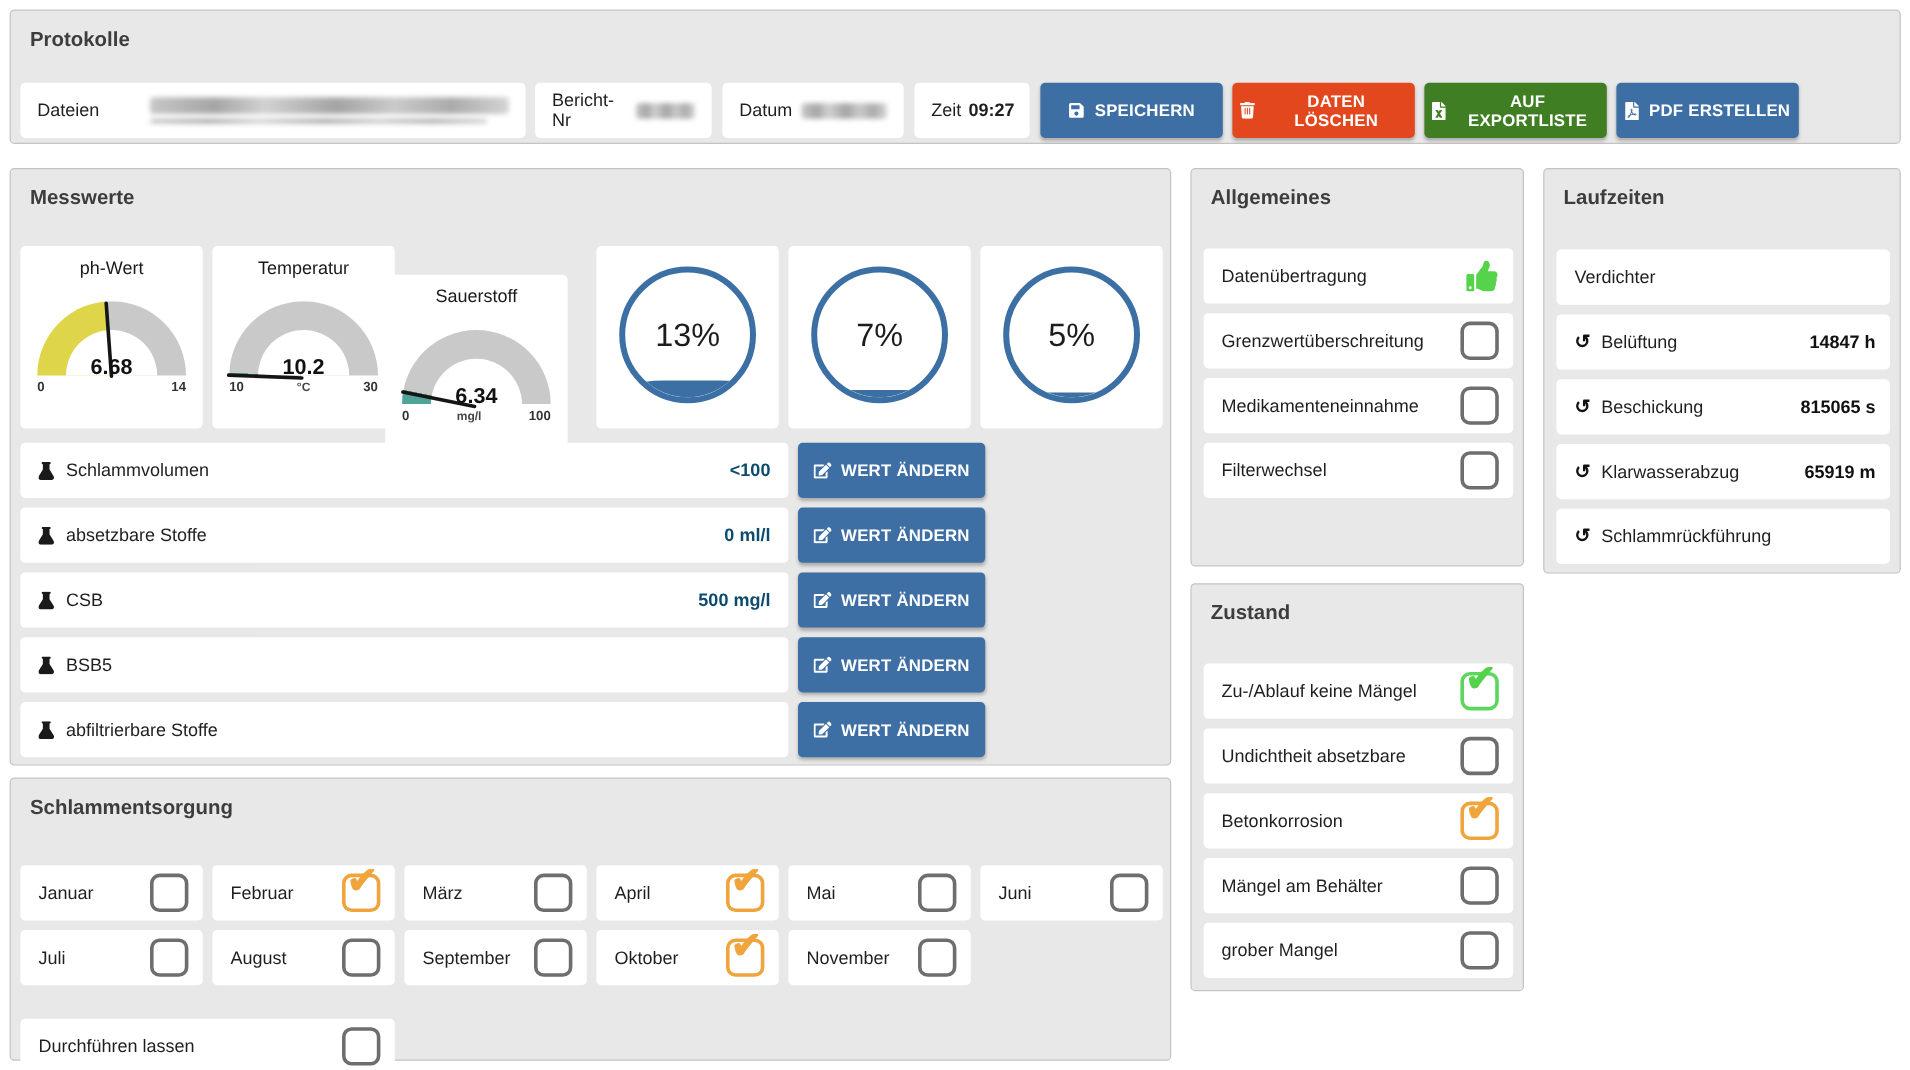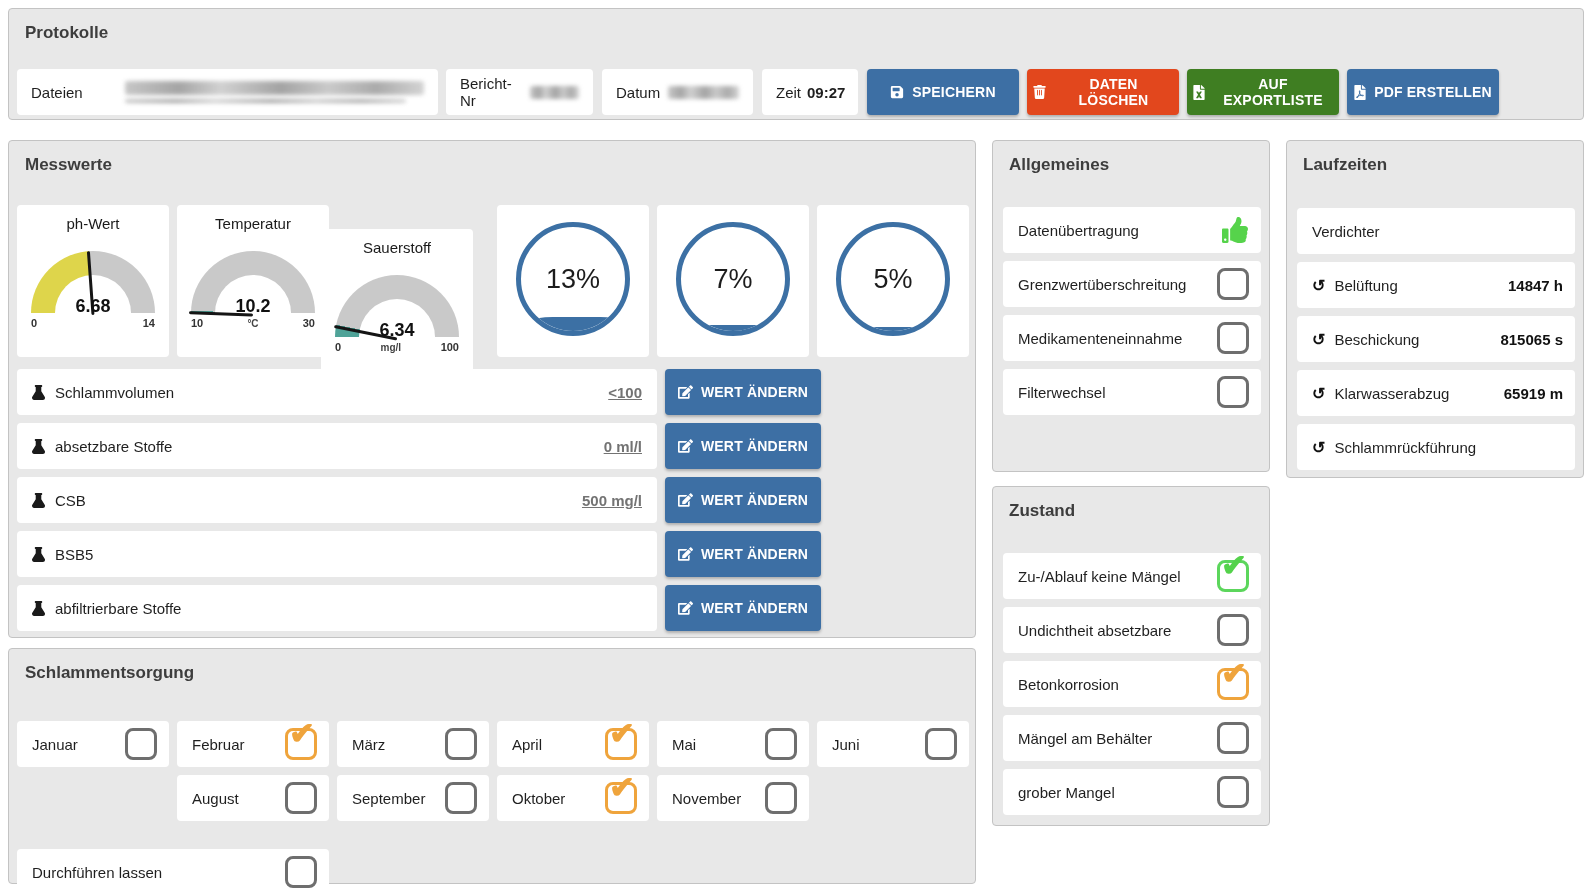--- a/index.html
+++ b/index.html
@@ -11,21 +11,21 @@
   .hrow{display:flex;align-items:center;padding:0 14px;font-size:15px;}
   .redact{background:linear-gradient(90deg,#b9b9b9,#8f8f8f 18%,#c6c6c6 32%,#8d8d8d 52%,#bdbdbd 68%,#969696 84%,#c9c9c9);
           filter:blur(2px);border-radius:3px;opacity:.8;}
   .btn{position:absolute;display:flex;align-items:center;justify-content:center;gap:8px;color:#fff;
        font-weight:700;font-size:14px;letter-spacing:.2px;border:none;border-radius:4px;cursor:pointer;
        box-shadow:0 2px 3px rgba(0,0,0,.25);font-family:inherit;box-sizing:border-box;}
   .btn-blue{background:#3d6fa4;}
   .btn-red{background:#e2471d;}
   .btn-green{background:#3f7e22;}
   .meas-row{display:flex;align-items:center;gap:10px;padding:0 15px;font-size:15px;}
-  .meas-val{margin-left:auto;font-weight:700;color:#737373;text-decoration:underline;}
+  .meas-val{margin-left:auto;font-weight:700;color:#0c4a6e;}
   .cb{width:26px;height:26px;border:3px solid #6e6e6e;border-radius:8px;background:#fff;position:relative;flex:none;cursor:pointer;}
   .cb.checked-orange{border-color:#efa43c;}
   .cb.checked-orange::after{content:"\2714";position:absolute;left:1px;top:-13px;font-size:31px;line-height:1;font-weight:700;color:#efa43c;}
   .cb.checked-green{border-color:#5cd65c;}
   .cb.checked-green::after{content:"\2714";position:absolute;left:1px;top:-13px;font-size:31px;line-height:1;font-weight:700;color:#54d24b;}
   .gauge-title{position:absolute;top:10px;left:0;right:0;text-align:center;font-size:15px;color:#1a1a1a;}
   .gauge{position:absolute;left:50%;transform:translateX(-50%);top:46px;width:124px;height:62px;}
   .arc{position:absolute;inset:0;overflow:hidden;}
   .arc::before{content:"";position:absolute;left:0;top:0;width:124px;height:124px;border-radius:50%;
       background:conic-gradient(from 270deg,var(--fill) 0deg calc(var(--pct)*1.8deg),#c9c9c9 calc(var(--pct)*1.8deg) 180deg,#0000 180deg 360deg);}
@@ -259,20 +259,24 @@
       <span class="cb checked-orange"></span>
     </div>
     <div class="card item-row" style="left:648px;top:72px;width:152px;height:46px;">
       <span>Mai</span>
       <span class="cb unchecked"></span>
     </div>
     <div class="card item-row" style="left:808px;top:72px;width:152px;height:46px;">
       <span>Juni</span>
       <span class="cb unchecked"></span>
     </div>
+    <div class="card item-row" style="left:8px;top:126px;width:152px;height:46px;">
+      <span>Juli</span>
+      <span class="cb unchecked"></span>
+    </div>
     <div class="card item-row" style="left:168px;top:126px;width:152px;height:46px;">
       <span>August</span>
       <span class="cb unchecked"></span>
     </div>
     <div class="card item-row" style="left:328px;top:126px;width:152px;height:46px;">
       <span>September</span>
       <span class="cb unchecked"></span>
     </div>
     <div class="card item-row" style="left:488px;top:126px;width:152px;height:46px;">
       <span>Oktober</span>

